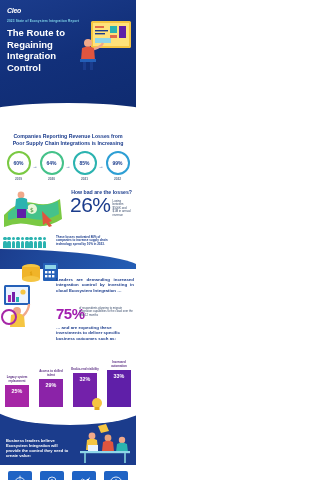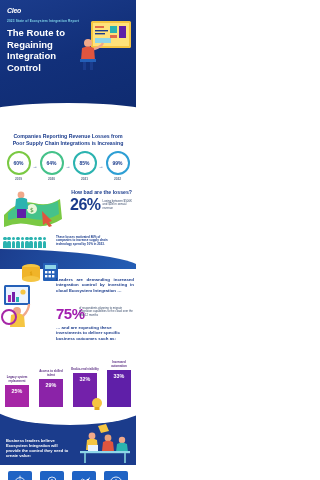--- a/index.html
+++ b/index.html
@@ -62,21 +62,21 @@
   .ring.r4 { background:#fff; border:2.4px solid #2e9fd4; }
   .yr { font-size:3.2px; color:#5a6a86; font-weight:bold; margin-top:1.5px; }
   .arrow { color:#1b3c8c; font-size:5px; font-weight:bold; line-height:24px; }
 
   
   .sec2 { position:relative; height:50px; margin-top:4px; }
   .money-art { position:absolute; left:2px; top:0; width:64px; height:46px; }
   .s2-right { position:absolute; right:4px; top:4px; width:62px; }
   .s2-title { color:#1b3c8c; font-weight:bold; font-size:5.2px; text-align:right; }
   .s2-flex { display:flex; align-items:flex-start; gap:2px; margin-top:2px; }
-  .big26 { color:#1b3c8c; font-weight:bold; font-size:16px; line-height:15px; letter-spacing:-0.5px; }
+  .big26 { color:#1b3c8c; font-weight:normal; font-size:21px; line-height:15px; letter-spacing:-0.5px; }
   .s2-note { color:#3a4c6b; font-size:2.9px; line-height:3.6px; padding-top:3px; }
 
   
   .sec3 { position:relative; height:34px; }
   .people { position:absolute; left:3px; top:2px; display:flex; gap:0.8px; }
   .person { width:3.6px; }
   .person .h { width:3.6px; height:3.6px; border-radius:50%; background:#2bb3b0; }
   .person .b { width:3.6px; height:7px; background:#2bb3b0; border-radius:1.6px 1.6px 0 0; margin-top:.5px; }
   .spend-note {
     position:absolute; left:56px; top:1px; width:58px;

